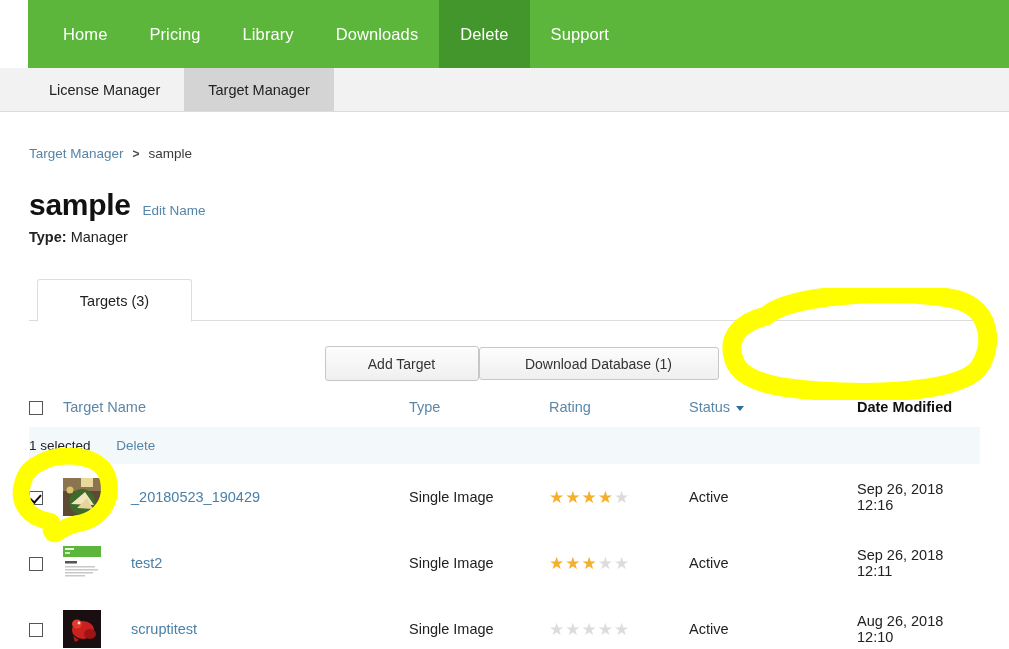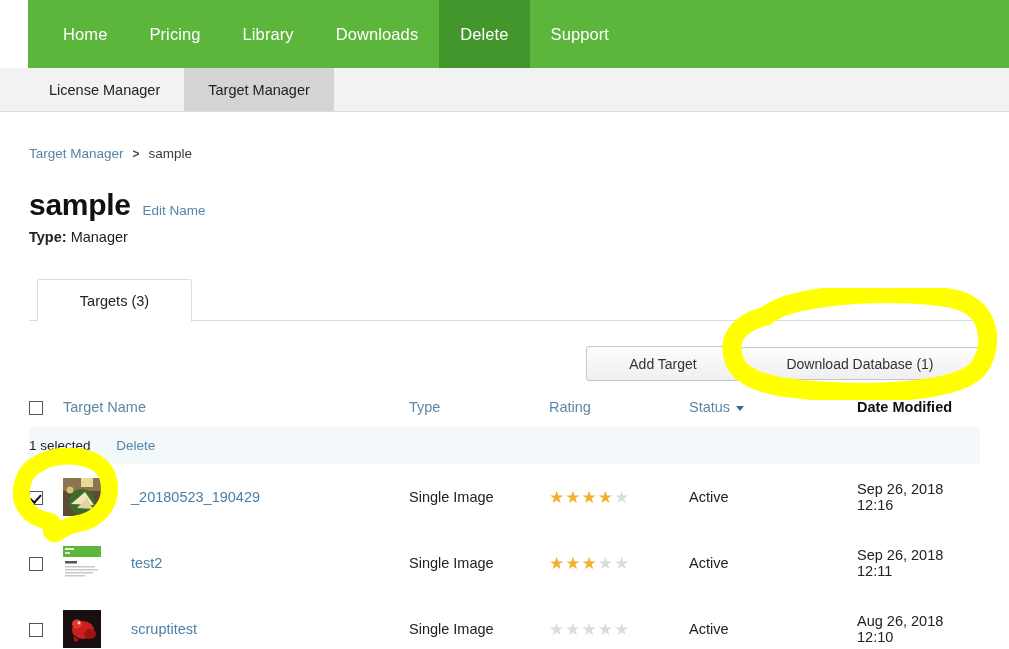--- a/index.html
+++ b/index.html
@@ -95,21 +95,21 @@
     border-radius:3px 3px 0 0;
     font-size:14.5px;
     color:#222;
     padding:0 20px;
     cursor:pointer;
   }
 
   
   .actionbar {
     margin-top:25px;
-    display:flex; align-items:center; justify-content:flex-end;margin-left:34px;
+    display:flex; align-items:center; justify-content:center;margin-left:34px;
   }
   .btn {
     border:1px solid #c7c7c7;
     background:linear-gradient(#fdfdfd,#efefef);
     border-radius:3px;
     font-size:14px;
     color:#333;
     cursor:pointer;
     font-family:"Liberation Sans", sans-serif;
   }

